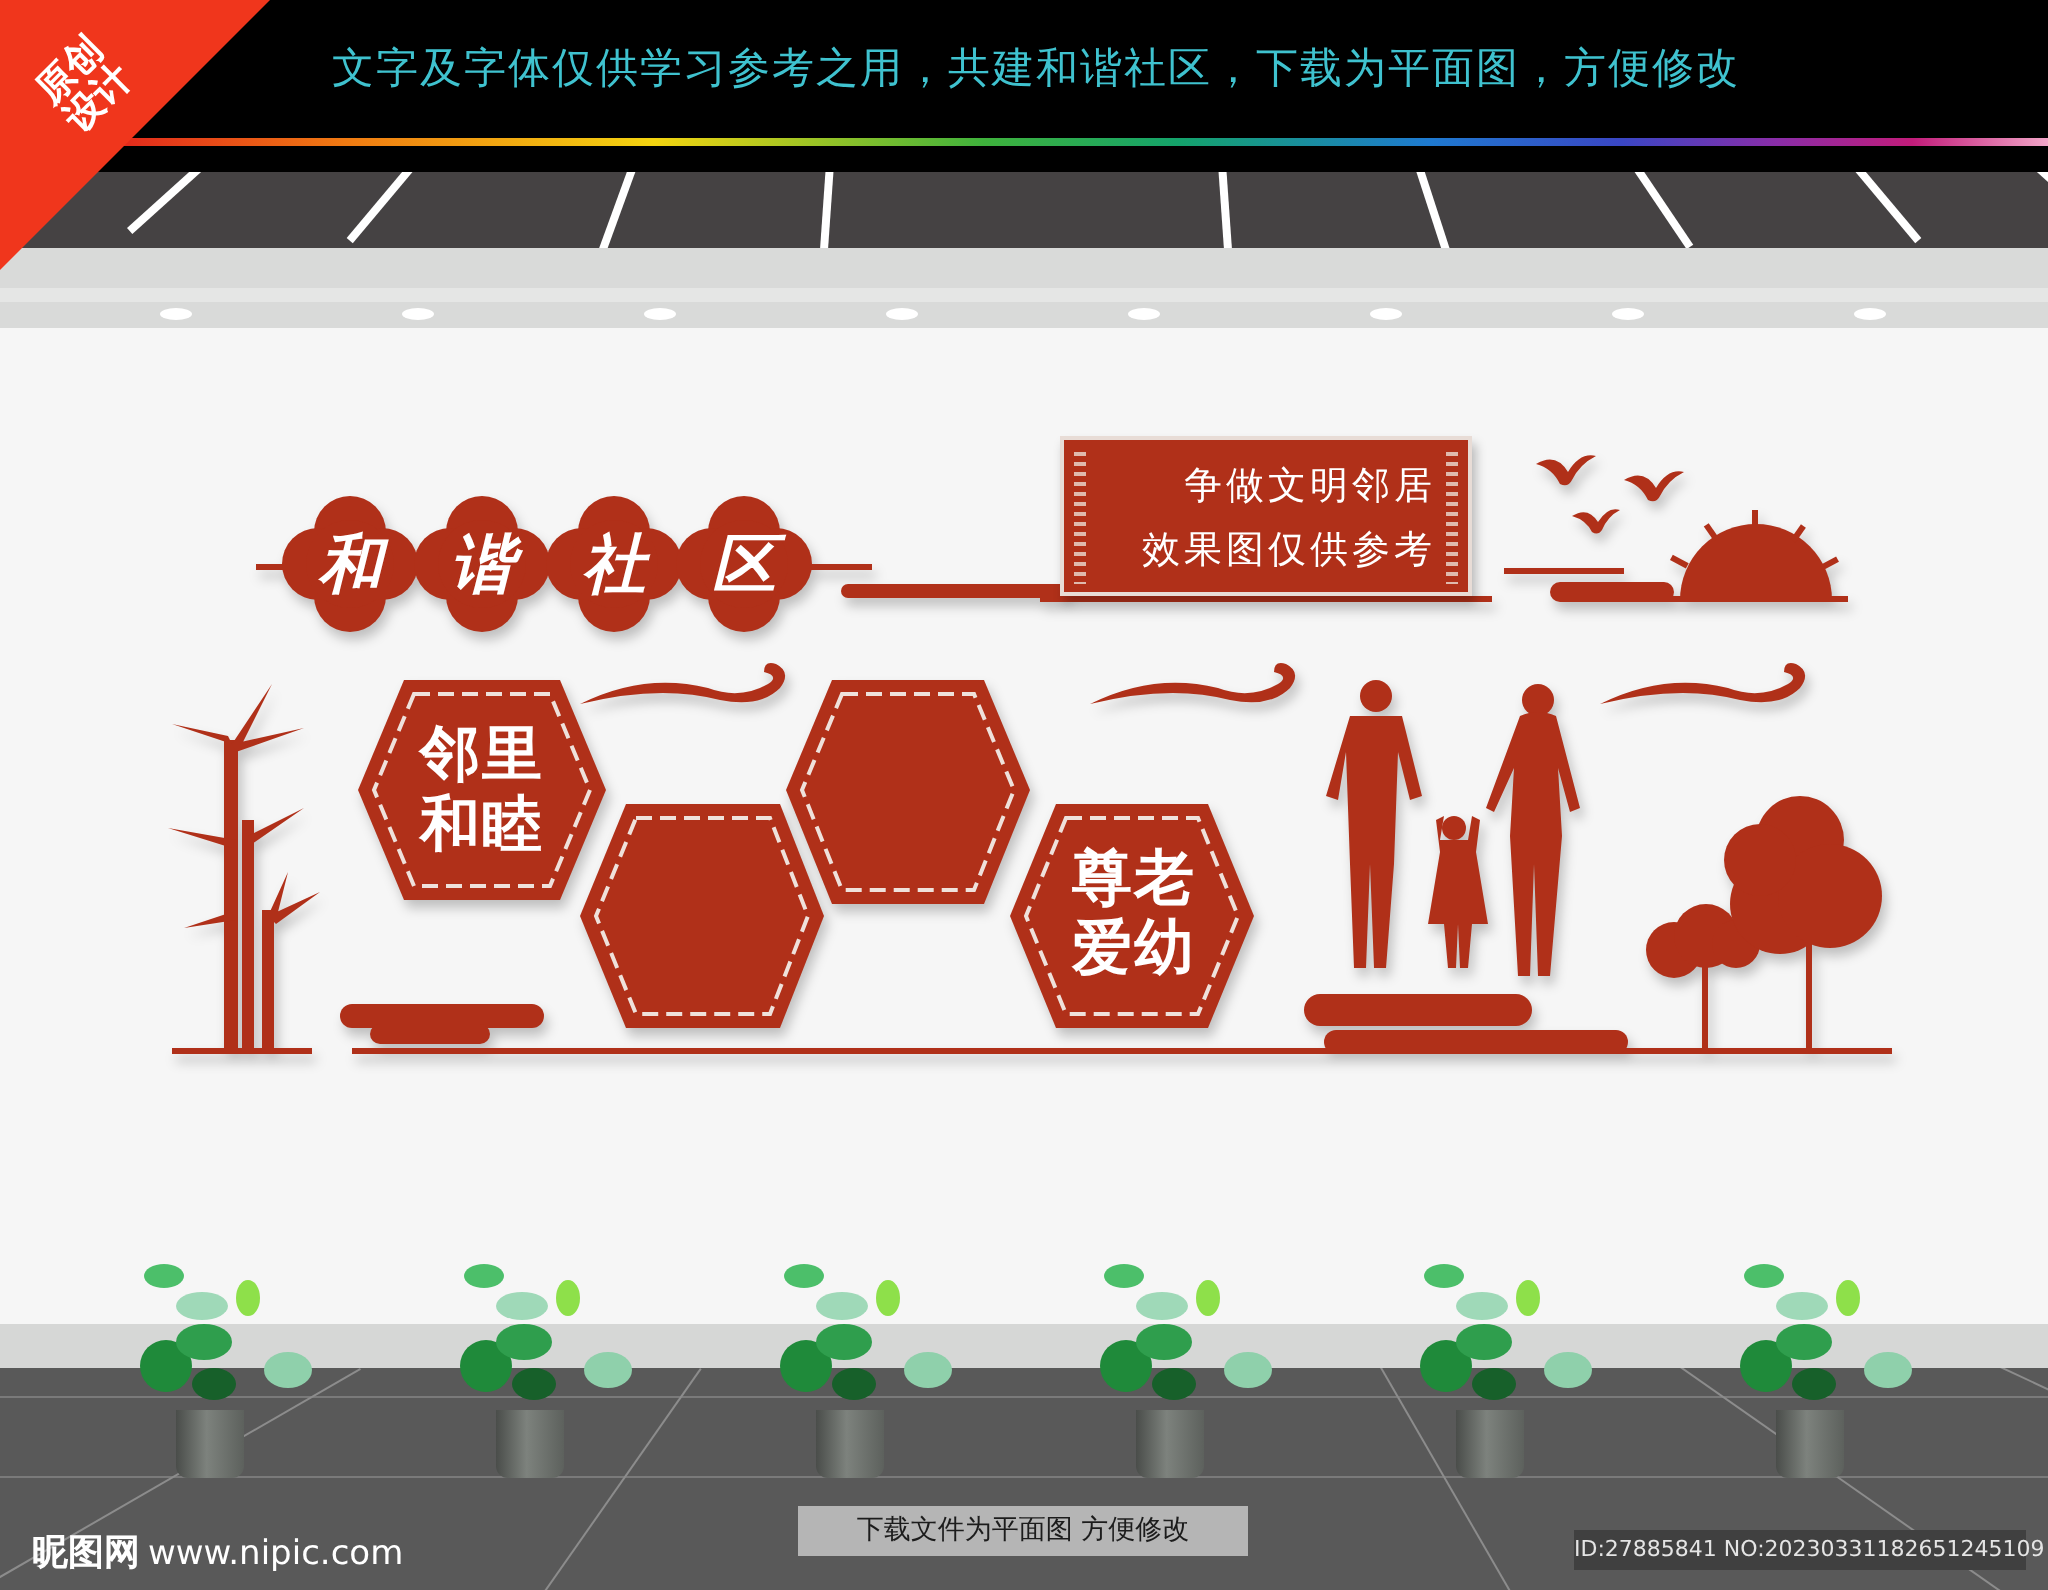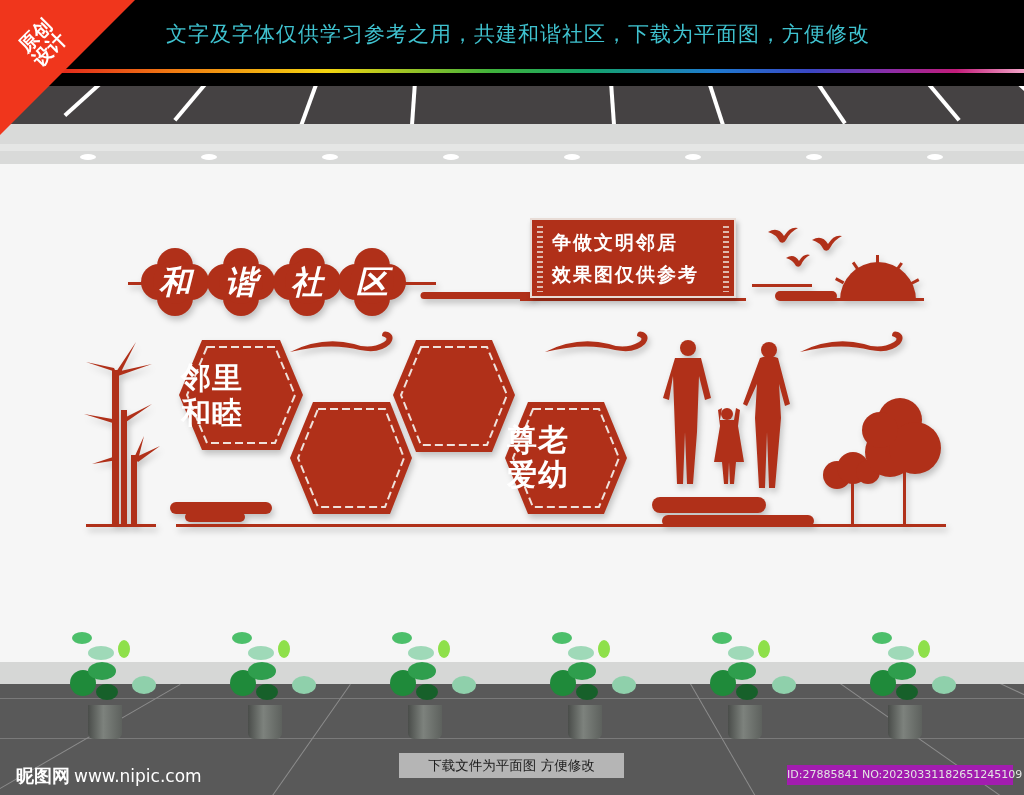--- a/index.html
+++ b/index.html
@@ -32,37 +32,37 @@
   .floor-diag { position: absolute; width: 1px; height: 260px; background: #8c8c8c; transform-origin: top left; }
 
   
   .red { fill: #b03019; }
   .art { position: absolute; left: 0; top: 0; width: 1024px; height: 795px; pointer-events: none; }
   .art svg { position: absolute; left: 0; top: 0; filter: drop-shadow(2px 4px 3px rgba(0,0,0,0.22)); }
 
   .title-char { position: absolute; width: 56px; height: 56px; color: #fff; font-family: "DejaVu Serif", serif; font-weight: bold; font-size: 32px; text-align: center; line-height: 56px; font-style: italic; }
 
   .slogan-box { position: absolute; left: 530px; top: 218px; width: 206px; height: 80px; background: #b03019; border: 2px solid #e8dcd6; box-shadow: 2px 4px 5px rgba(0,0,0,0.25); }
-  .slogan-line { position: absolute; left: 20px; width: 166px; text-align: left; color: #fff; font-weight: bold; font-size: 19px; letter-spacing: 2px; white-space: nowrap; }
+  .slogan-line { position: absolute; left: 20px; width: 166px; text-align: right; color: #fff; font-weight: normal; font-size: 19px; letter-spacing: 2px; white-space: nowrap; }
   .fret { position: absolute; top: 6px; width: 6px; height: 66px;
     background: repeating-linear-gradient(180deg,#e8d2c8 0 2px,transparent 2px 5px); opacity: 0.85; }
 
-  .hex-text { position: absolute; width: 120px; text-align: left; color: #fff; font-weight: bold; font-size: 30px; line-height: 35px; letter-spacing: 1px; }
+  .hex-text { position: absolute; width: 120px; text-align: center; color: #fff; font-weight: bold; font-size: 30px; line-height: 35px; letter-spacing: 1px; }
 
   
   .plant { position: absolute; top: 628px; width: 90px; height: 112px; }
   .pot { position: absolute; left: 28px; top: 77px; width: 34px; height: 34px; border-radius: 0 0 6px 6px;
     background: linear-gradient(90deg,#4a4d4a 0%,#7d827d 45%,#5d615d 100%); }
   .leaf { position: absolute; border-radius: 50%; }
 
   
   .logo { position: absolute; left: 16px; top: 764px; color: #fff; font-size: 18px; font-weight: bold; white-space: nowrap; }
   .logo-url { font-size: 17px; font-weight: normal; margin-left: 4px; }
   .dl-note { position: absolute; left: 399px; top: 753px; width: 225px; height: 25px; background: #b5b5b5; color: #1c1c1c; font-size: 13.5px; line-height: 25px; text-align: center; white-space: nowrap; }
-  .id-box { position: absolute; left: 787px; top: 765px; width: 226px; height: 20px; background: #a21caf; color: #e4e4e4; font-size: 11px; line-height: 20px; text-align: center; white-space: nowrap; }
+  .id-box { position: absolute; left: 787px; top: 765px; width: 226px; height: 20px; background: #404040; color: #e4e4e4; font-size: 11px; line-height: 20px; text-align: center; white-space: nowrap; }
 </style>
 </head>
 <body>
 
 <div class="banner">
   <div class="banner-text">文字及字体仅供学习参考之用，共建和谐社区，下载为平面图，方便修改</div>
   <div class="rainbow"></div>
 </div>
 <div class="ribbon"></div>
 <div class="ribbon-text">

